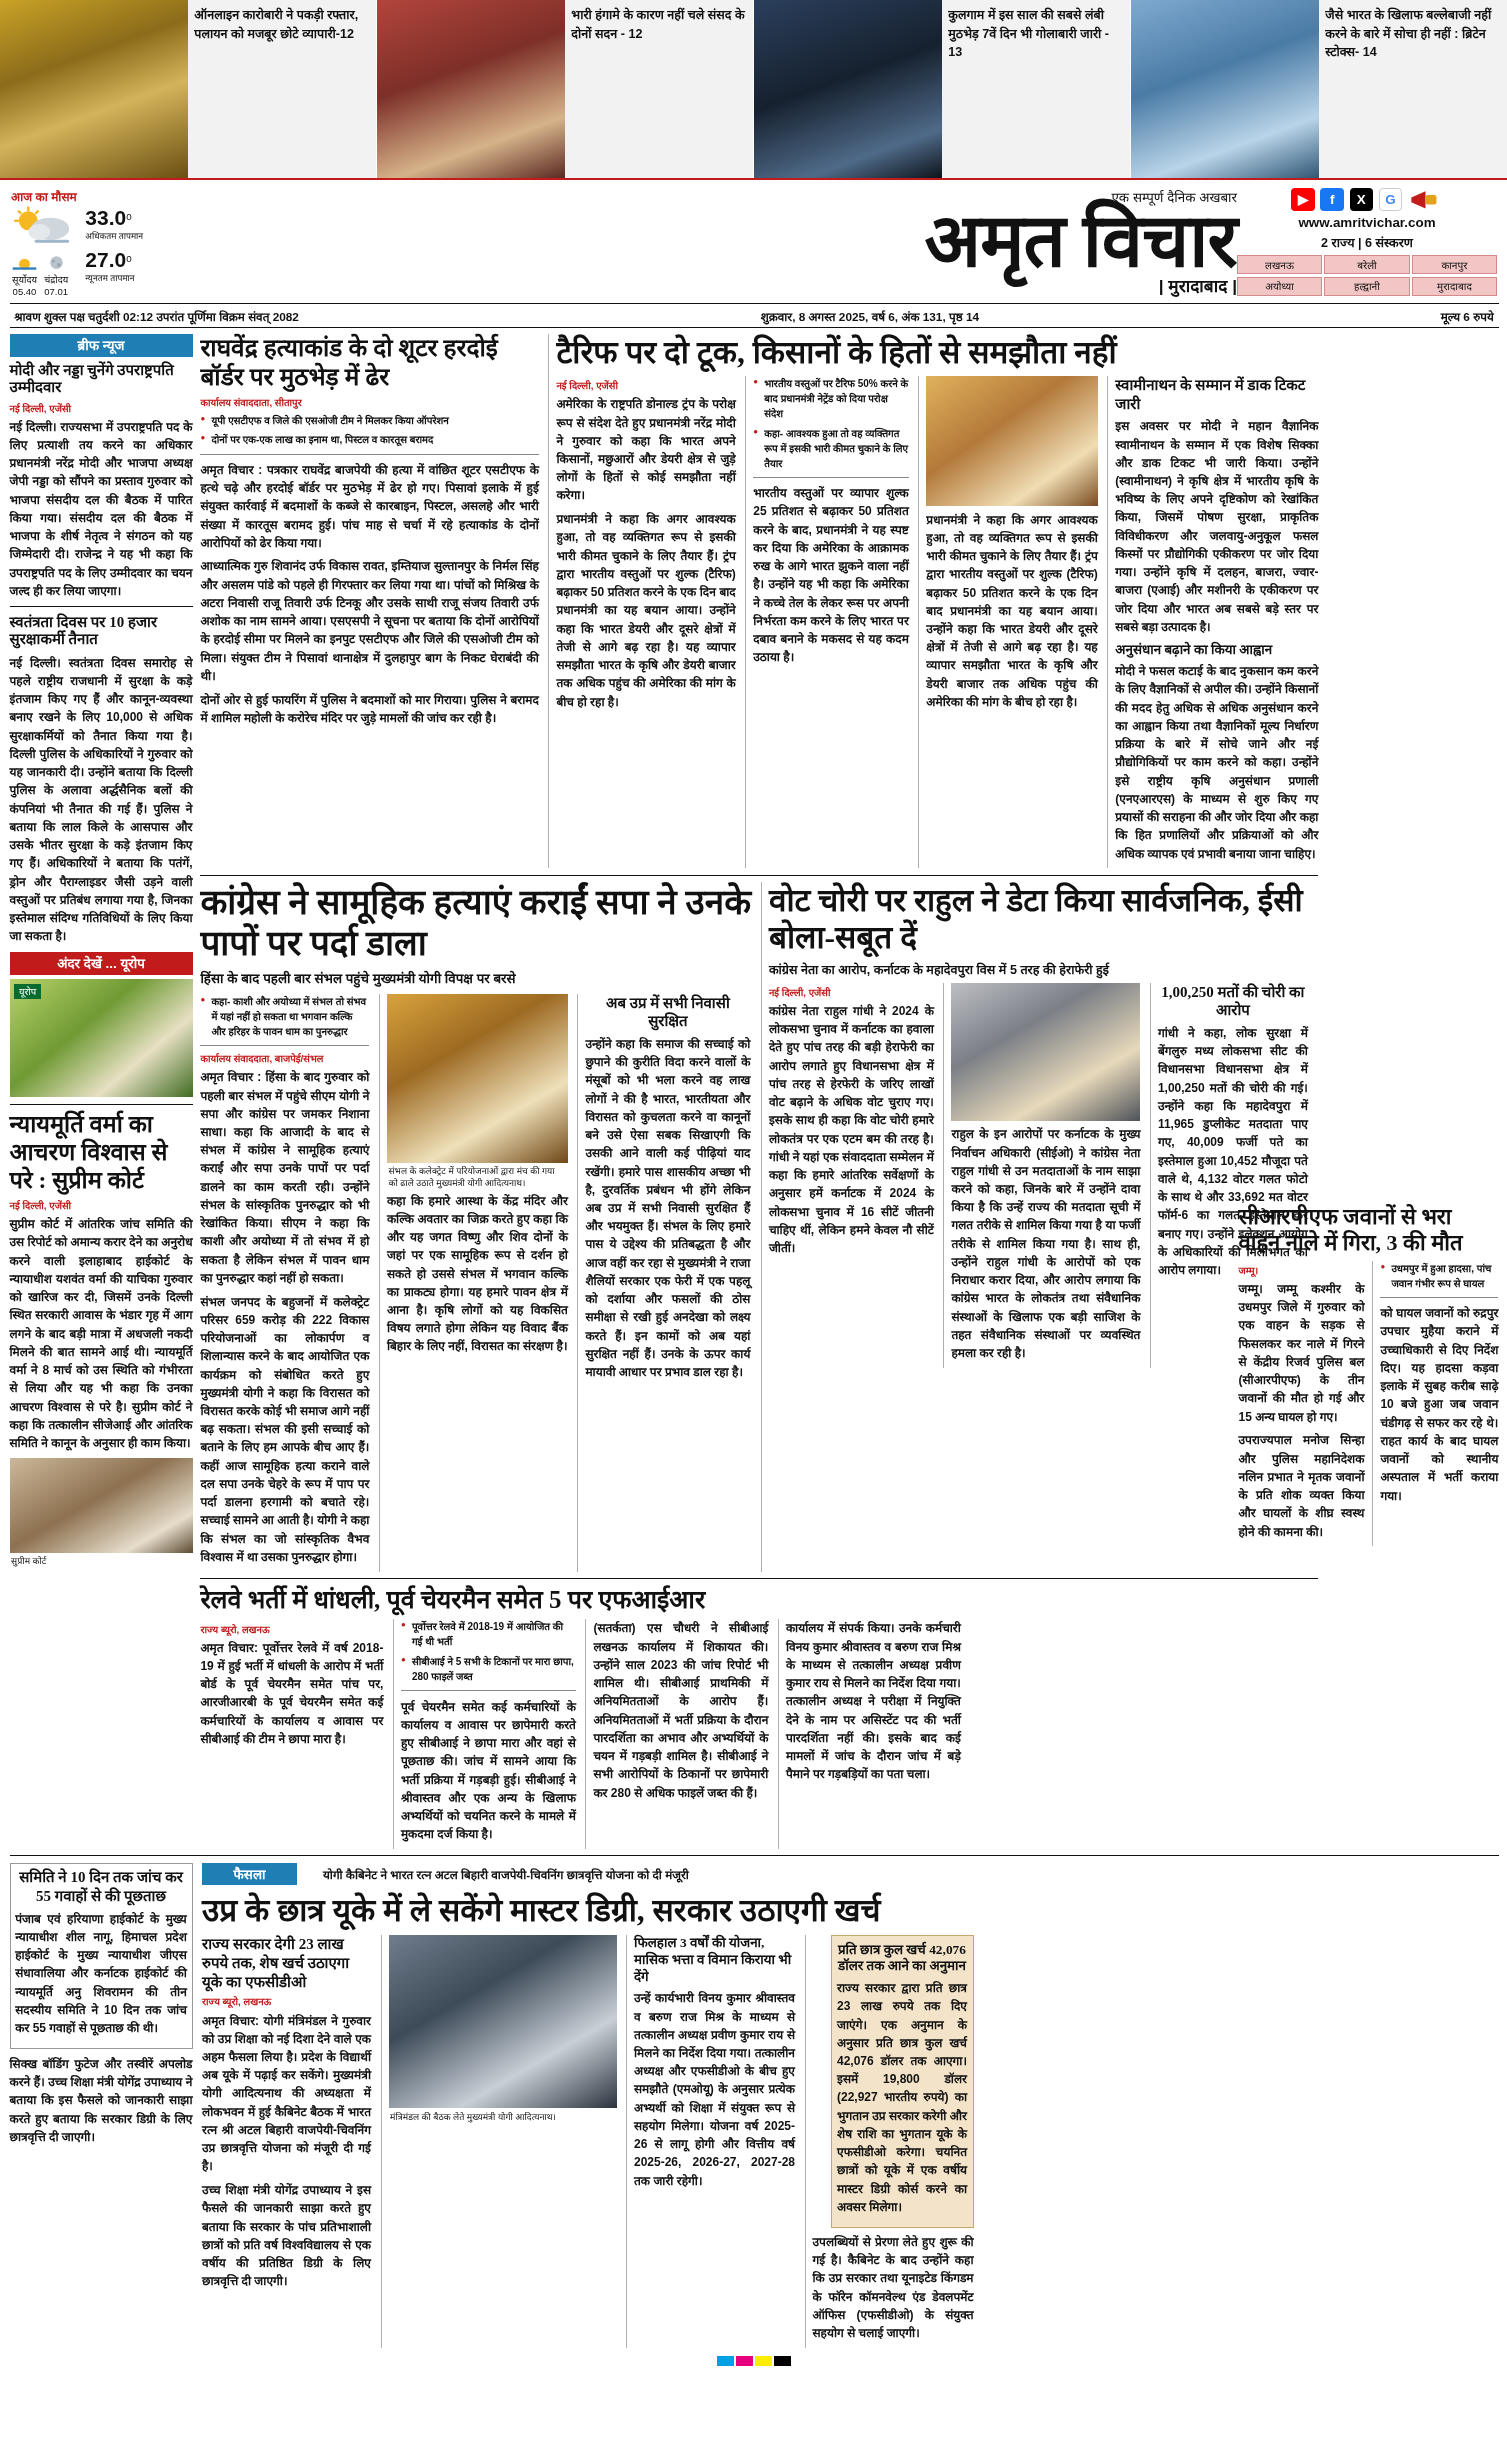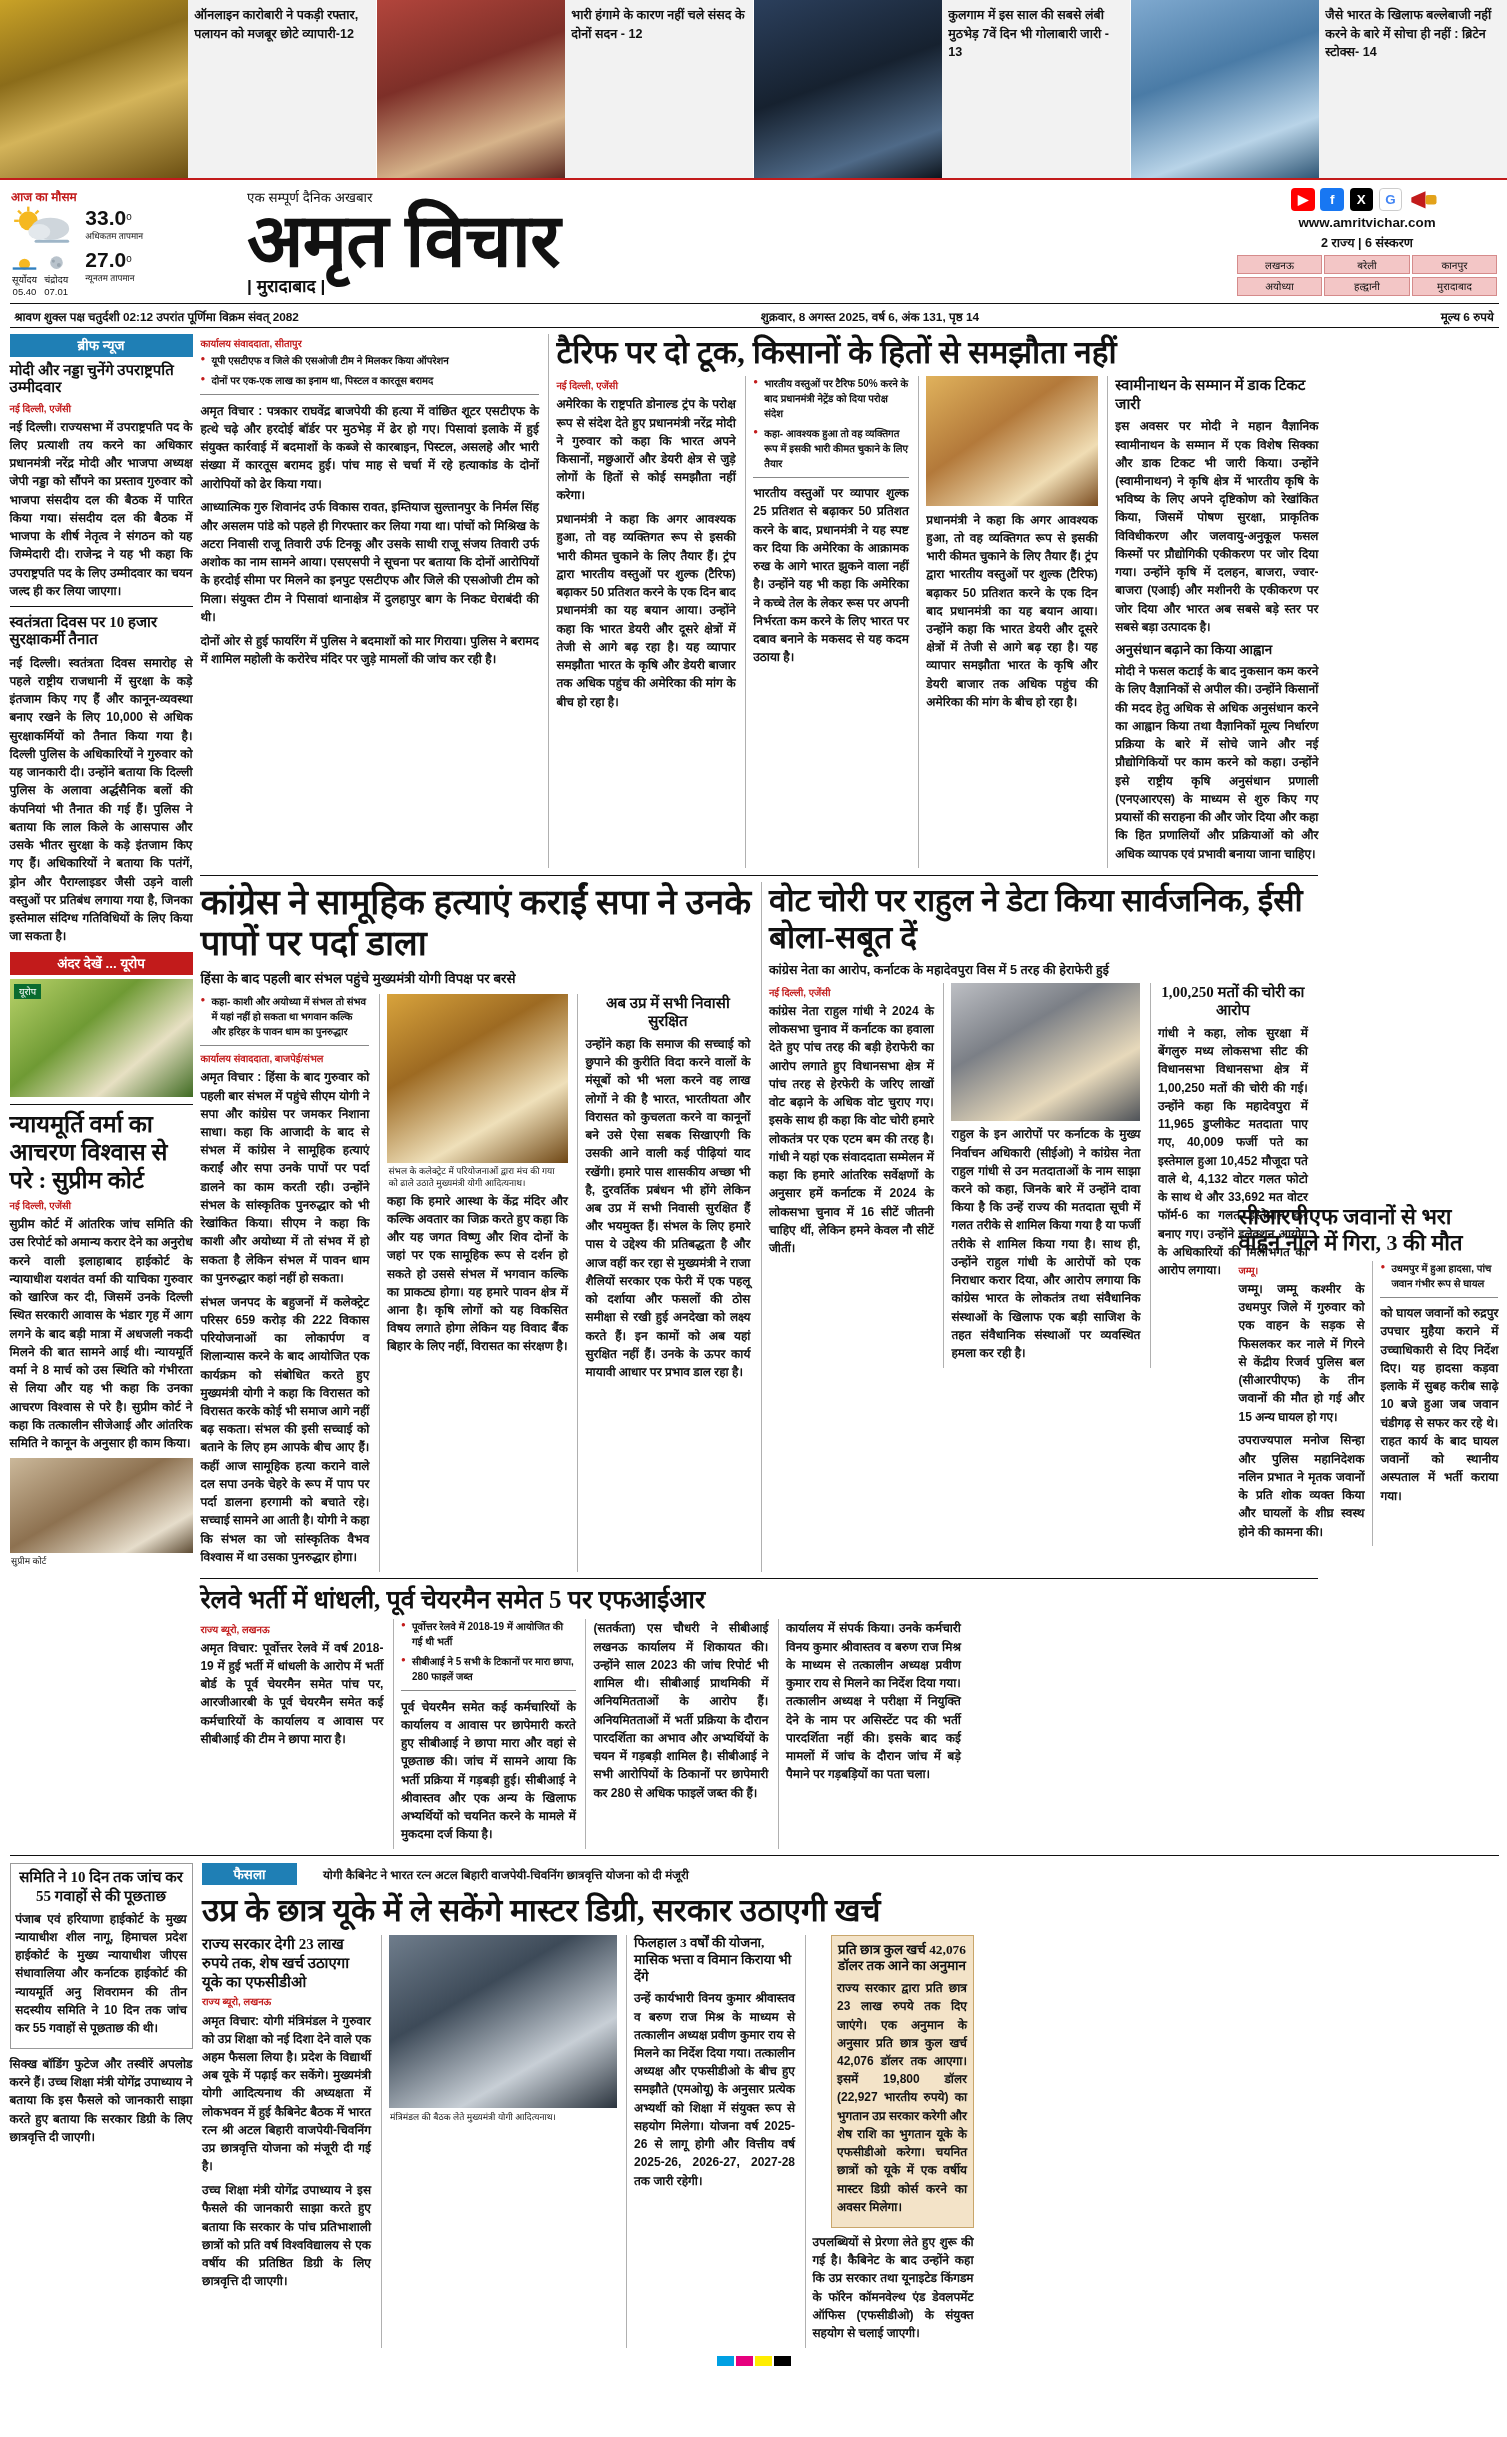--- a/index.html
+++ b/index.html
@@ -26,21 +26,21 @@
   
   .masthead { display:flex; align-items:flex-start; padding:7.9px 11px 0 11px; }
   .weather { width:236px; display:flex; gap:7.9px; }
   .wlabel { font-size:12px; font-weight:bold; color:#c21b1b; }
   .wbox { display:flex; gap:6.3px; align-items:flex-start; }
   .wicons { width:68px; }
   .sunrow { display:flex; gap:4.7px; font-size:9.5px; margin-top:4.7px; }
   .sunrow div { text-align:center; }
   .wtemp { font-size:11.8px; line-height:1.25; }
   .wtemp .big { font-size:21px; font-weight:bold; }
-  .mast-center { flex:1; text-align:left; }
+  .mast-center { flex:1; text-align:right; }
   .mast-sub { font-size:13.4px; color:#111; margin-bottom:-3.2px; }
   .logo { font-family:"Liberation Serif", serif; font-weight:bold; font-size:74px; letter-spacing:-0.8px; line-height:1.05; }
   .logo-sub { font-size:17.3px; font-weight:bold; margin-top:-6.3px; }
   .mast-right { width:260px; text-align:center; }
   .socialrow { display:flex; gap:5.5px; justify-content:center; align-items:center; margin-bottom:3.2px; }
   .sq { width:23.6px; height:23.6px; border-radius:3.9px; color:#fff; font-size:13.4px; font-weight:bold; display:flex; align-items:center; justify-content:center; }
   .site { font-size:13.4px; font-weight:bold; }
   .editions { font-size:12.6px; font-weight:bold; margin-top:4.7px; }
   .edgrid { display:grid; grid-template-columns:repeat(3,1fr); gap:2.4px; margin-top:3.9px; }
   .edgrid div { background:#f3c6c6; border:0.8px solid #d58b8b; font-size:10.2px; padding:1.6px 0; }
@@ -221,20 +221,21 @@
         <div class="byline">नई दिल्ली, एजेंसी</div>
         <p class="body">सुप्रीम कोर्ट में आंतरिक जांच समिति की उस रिपोर्ट को अमान्य करार देने का अनुरोध करने वाली इलाहाबाद हाईकोर्ट के न्यायाधीश यशवंत वर्मा की याचिका गुरुवार को खारिज कर दी, जिसमें उनके दिल्ली स्थित सरकारी आवास के भंडार गृह में आग लगने के बाद बड़ी मात्रा में अधजली नकदी मिलने की बात सामने आई थी। न्यायमूर्ति वर्मा ने 8 मार्च को उस स्थिति को गंभीरता से लिया और यह भी कहा कि उनका आचरण विश्वास से परे है। सुप्रीम कोर्ट ने कहा कि तत्कालीन सीजेआई और आंतरिक समिति ने कानून के अनुसार ही काम किया।</p>
         <div class="photo" style="height:95px;background:linear-gradient(150deg,#cbb89a 0%,#8d7150 45%,#e6ddcb 80%,#5c4a32 100%)"></div>
         <div class="cap">सुप्रीम कोर्ट</div>
       </div>
 
       <div class="col c2">
 
         <div style="display:flex; gap:9.5px;">
           <div style="width:339px">
+            <h2 class="hl" style="font-size:24.4px">राघवेंद्र हत्याकांड के दो शूटर हरदोई बॉर्डर पर मुठभेड़ में ढेर</h2>
             <div class="byline">कार्यालय संवाददाता, सीतापुर</div>
             <div class="bullets">
               <div>यूपी एसटीएफ व जिले की एसओजी टीम ने मिलकर किया ऑपरेशन</div>
               <div>दोनों पर एक-एक लाख का इनाम था, पिस्टल व कारतूस बरामद</div>
             </div>
             <div class="divider"></div>
             <p class="body">अमृत विचार : पत्रकार राघवेंद्र बाजपेयी की हत्या में वांछित शूटर एसटीएफ के हत्थे चढ़े और हरदोई बॉर्डर पर मुठभेड़ में ढेर हो गए। पिसावां इलाके में हुई संयुक्त कार्रवाई में बदमाशों के कब्जे से कारबाइन, पिस्टल, असलहे और भारी संख्या में कारतूस बरामद हुई। पांच माह से चर्चा में रहे हत्याकांड के दोनों आरोपियों को ढेर किया गया।</p>
             <p class="body">आध्यात्मिक गुरु शिवानंद उर्फ विकास रावत, इम्तियाज सुल्तानपुर के निर्मल सिंह और असलम पांडे को पहले ही गिरफ्तार कर लिया गया था। पांचों को मिश्रिख के अटरा निवासी राजू तिवारी उर्फ टिनकू और उसके साथी राजू संजय तिवारी उर्फ अशोक का नाम सामने आया। एसएसपी ने सूचना पर बताया कि दोनों आरोपियों के हरदोई सीमा पर मिलने का इनपुट एसटीएफ और जिले की एसओजी टीम को मिला। संयुक्त टीम ने पिसावां थानाक्षेत्र में दुलहापुर बाग के निकट घेराबंदी की थी।</p>
             <p class="body">दोनों ओर से हुई फायरिंग में पुलिस ने बदमाशों को मार गिराया। पुलिस ने बरामद में शामिल महोली के करोरेच मंदिर पर जुड़े मामलों की जांच कर रही है।</p>
           </div>

